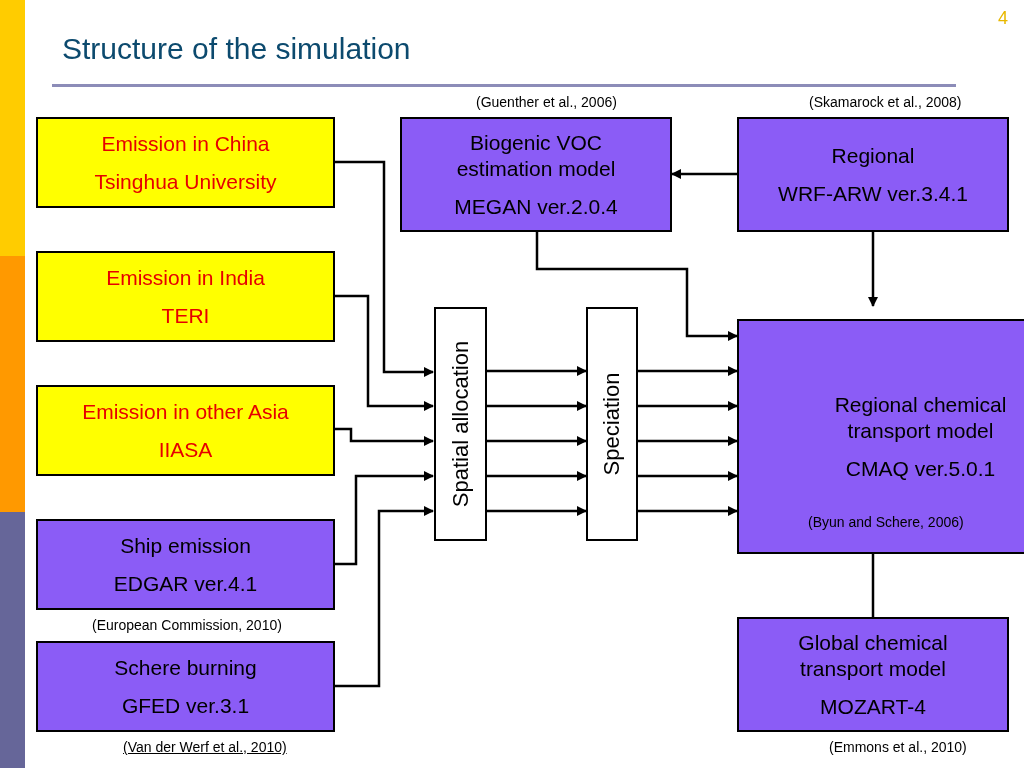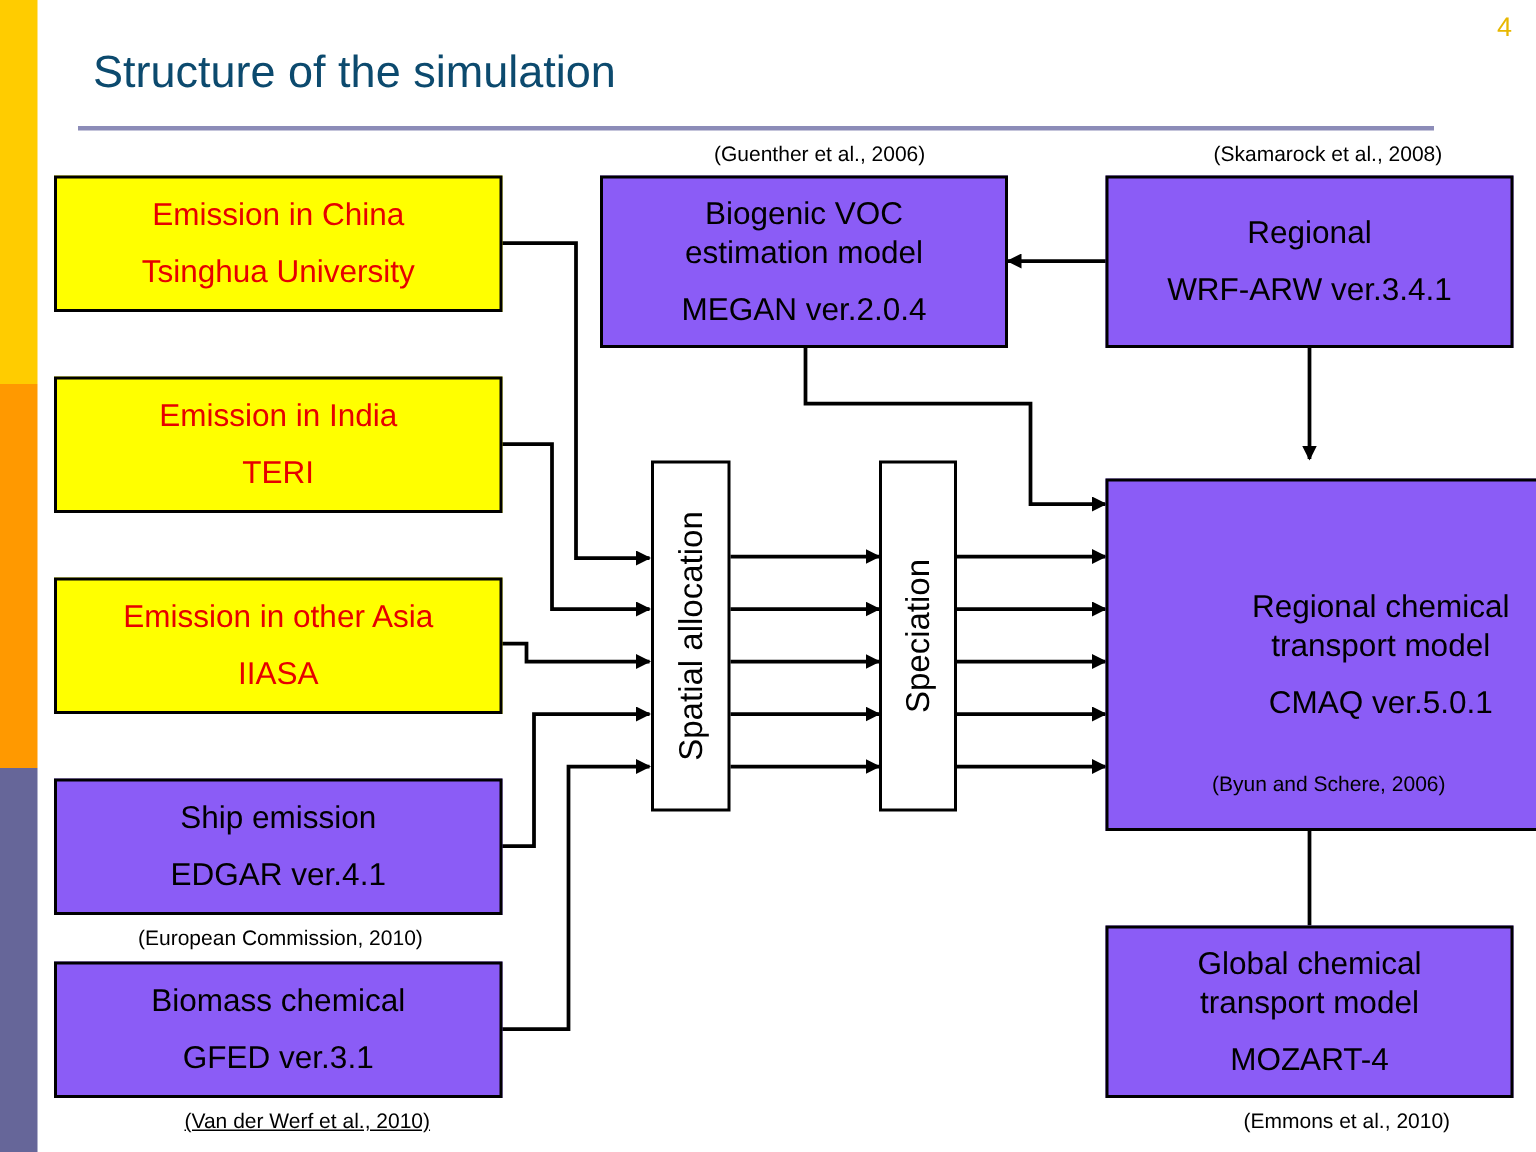--- a/index.html
+++ b/index.html
@@ -78,21 +78,21 @@
 <div class="box yellow" style="left:36px;top:385px;width:299px;height:91px;">
   <div class="line">Emission in other Asia</div>
   <div class="line gap">IIASA</div>
 </div>
 <div class="box" style="left:36px;top:519px;width:299px;height:91px;">
   <div class="line">Ship emission</div>
   <div class="line gap">EDGAR ver.4.1</div>
 </div>
 <div class="cite" style="left:92px;top:617px;">(European Commission, 2010)</div>
 <div class="box" style="left:36px;top:641px;width:299px;height:91px;">
-  <div class="line">Biomass chemical</div>
+  <div class="line">Schere burning</div>
   <div class="line gap">GFED ver.3.1</div>
 </div>
 <div class="cite" style="left:123px;top:739px;text-decoration:underline;">(Van der Werf et al., 2010)</div>
 
 <div class="vertical" style="left:434px;top:307px;width:53px;height:234px;">
   <div class="vtext">Spatial allocation</div>
 </div>
 <div class="vertical" style="left:586px;top:307px;width:52px;height:234px;">
   <div class="vtext">Speciation</div>
 </div>

